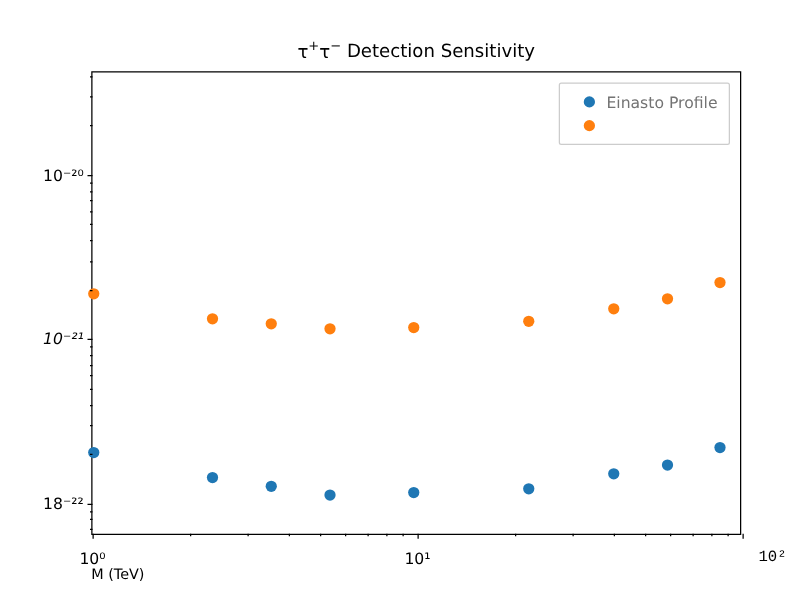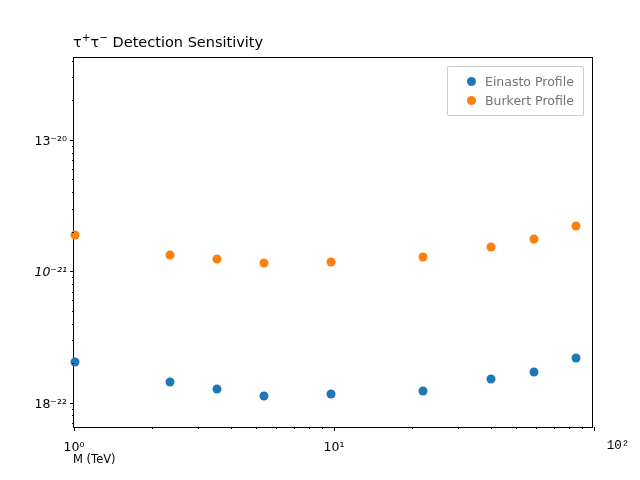--- a/index.html
+++ b/index.html
@@ -16,20 +16,21 @@
     height: 480px;
     background: #ffffff;
     overflow: hidden;
   }
   
   #plot-title {
     position: absolute;
     left: 73px;
     top: 31px;
     width: 520px;
+    text-align: center;
     font-size: 14.5px;
     color: #000000;
     white-space: nowrap;
   }
   
   #axes {
     position: absolute;
     left: 73px;
     top: 57px;
     width: 520px;
@@ -160,21 +161,21 @@
         <div class="pt s1" style="left: 143.06px; top: 201.45px;"></div>
         <div class="pt s1" style="left: 190.42px; top: 204.79px;"></div>
         <div class="pt s1" style="left: 256.56px; top: 203.82px;"></div>
         <div class="pt s1" style="left: 349.03px; top: 198.73px;"></div>
         <div class="pt s1" style="left: 416.54px; top: 189.37px;"></div>
         <div class="pt s1" style="left: 460.42px; top: 180.68px;"></div>
         <div class="pt s1" style="left: 501.65px; top: 168.27px;"></div>
       </div>
     <div id="tick-layer">
         <div class="tick-y" style="top: 81.88px;"></div>
-        <div class="ylabel-t" style="top: 81.88px;">13⁻²⁰</div>
+        <div class="ylabel-t" style="top: 81.88px;">10⁻²⁰</div>
         <div class="tick-y" style="top: 213.26px;"></div>
         <div class="ylabel-t" style="top: 213.26px; font-style: italic;">10⁻²¹</div>
         <div class="tick-y" style="top: 344.64px;"></div>
         <div class="ylabel-t" style="top: 344.64px;">18⁻²²</div>
         <div class="tick-y minor" style="top: 364.99px;"></div>
         <div class="tick-y minor" style="top: 357.37px;"></div>
         <div class="tick-y minor" style="top: 350.65px;"></div>
         <div class="tick-y minor" style="top: 305.09px;"></div>
         <div class="tick-y minor" style="top: 281.95px;"></div>
         <div class="tick-y minor" style="top: 265.54px;"></div>
@@ -218,20 +219,19 @@
         <div class="tick-x minor" style="left: 508.1px;"></div>
       </div>
 
     <div id="legend">
       <div class="legend-row">
         <span class="legend-swatch s0"></span>
         <span class="legend-text">Einasto Profile</span>
       </div>
       <div class="legend-row">
         <span class="legend-swatch s1"></span>
-        <span class="legend-text">Burkert Profile</span>
       </div>
     </div>
   </div>
 
   <div id="x-axis-label">M (TeV)</div>
 
 </div>
 
 </body></html>

